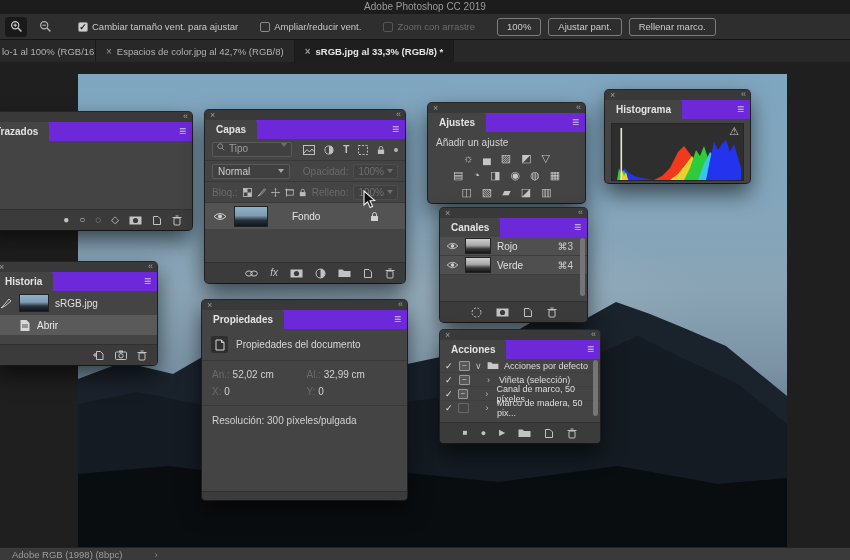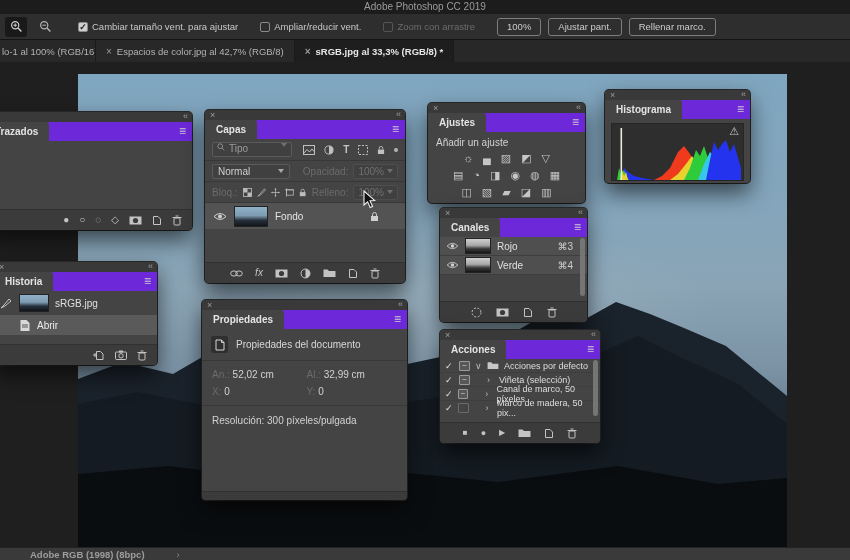--- a/index.html
+++ b/index.html
@@ -38,21 +38,21 @@
   
   .canvas { position:absolute; left:78px; top:74px; width:709px; height:473px;
             background:linear-gradient(180deg,#7fa6c0 0%, #84a5bb 28%, #8aa4b5 45%, #7b93a5 62%, #5d7587 78%, #3c4c59 92%, #2a3540 100%); }
   .canvas svg { position:absolute; left:0; top:0; }
   .fog { position:absolute; left:10%; top:30%; width:80%; height:40%;
          background:radial-gradient(ellipse at center, rgba(220,228,232,.18), rgba(220,228,232,0) 70%); }
 
   
   .statusbar { position:absolute; left:0; top:547px; width:850px; height:13px; background:#3a3a3a;
                border-top:1px solid #232323; font-size:9.5px; color:#9d9d9d; display:flex; align-items:center; }
-  .statusbar .profile { margin-left:30px;font-weight:bold; }
+  .statusbar .profile { margin-left:12px; }
   .statusbar .chev { margin-left:32px; color:#8b8b8b; }
 
   
   .panel { position:absolute; background:#444; border-radius:4px;
            box-shadow:0 10px 22px rgba(0,0,0,.6), 0 0 0 1px #2a2a2a; font-size:10px; }
   .mini { height:10px; background:#393939; border-radius:4px 4px 0 0; position:relative;
           font-size:9px; line-height:10px; color:#9d9d9d; }
   .mini .close { position:absolute; left:5px; top:0; }
   .mini .coll { position:absolute; right:5px; top:-1px; letter-spacing:-1px; }
   .ptabs { height:19px; background:#6d28d9; position:relative; display:flex; }
@@ -361,28 +361,28 @@
       </span>
     </div>
     <div class="divider"></div>
 
     <div class="layer-row">
       <svg width="14" height="9" viewBox="0 0 14 9">
         <path d="M1 4.5 Q7 -1.5 13 4.5 Q7 10.5 1 4.5 Z" fill="none" stroke="#d0d0d0"></path>
           <circle cx="7" cy="4.5" r="2" fill="#d0d0d0"></circle>
       </svg>
       <span class="thumb"></span>
-      <span style="flex:1; color:#e4e4e4;">Fondo</span>
+      <span style="flex:1; color:#e4e4e4;margin-left:17px;">Fondo</span>
       <svg width="9" height="11" viewBox="0 0 9 11" style="margin-right:18px;">
         <rect x="1" y="5" width="7" height="5" fill="#d0d0d0"></rect>
           <path d="M2.5 5 V3.5 a2 2 0 0 1 4 0 V5" fill="none" stroke="#d0d0d0"></path>
       </svg>
     </div>
 
-    <div class="pfooter" style="justify-content:center; gap:12px;">
+    <div class="pfooter" style="justify-content:flex-end; gap:12px;">
       <span class="ic">
         <svg width="13" height="7" viewBox="0 0 13 7">
             <ellipse cx="4" cy="3.5" rx="3.3" ry="2.6" fill="none" stroke="#c3c3c3"></ellipse>
             <ellipse cx="9" cy="3.5" rx="3.3" ry="2.6" fill="none" stroke="#c3c3c3"></ellipse>
           </svg>
       </span>
       <span class="ic" style="font-style:italic; font-size:10px;">fx</span>
       <span class="ic">
         <svg width="13" height="9" viewBox="0 0 13 9">
             <rect x="0.5" y="0.5" width="12" height="8" fill="#c3c3c3"></rect>

